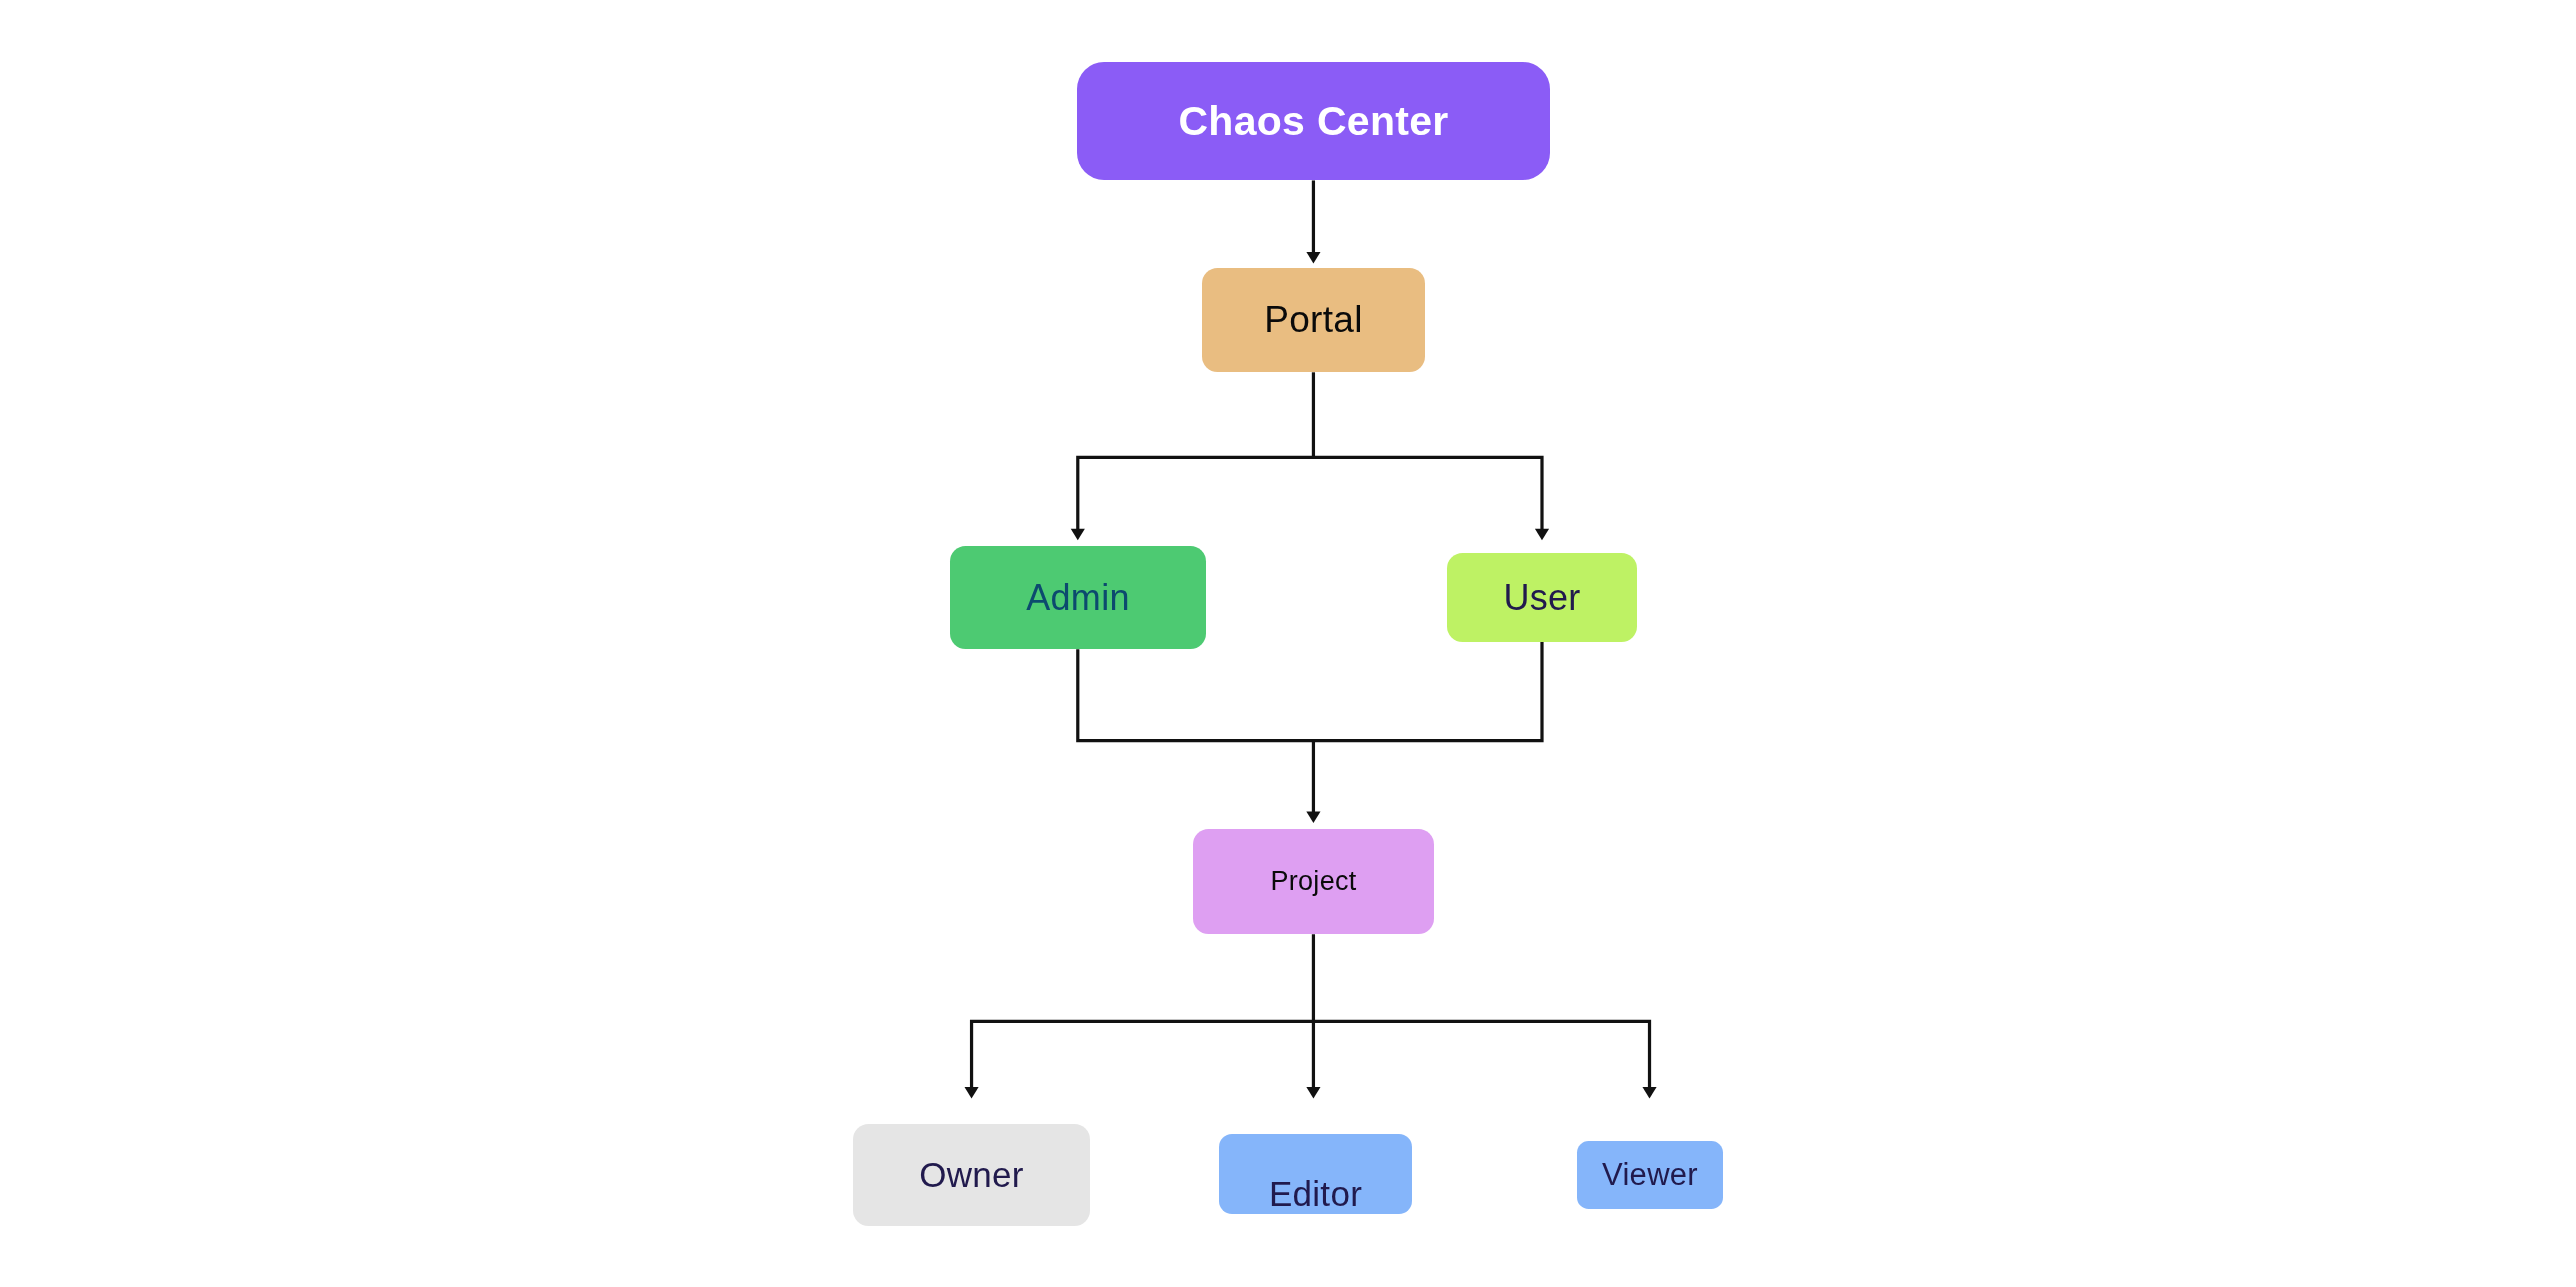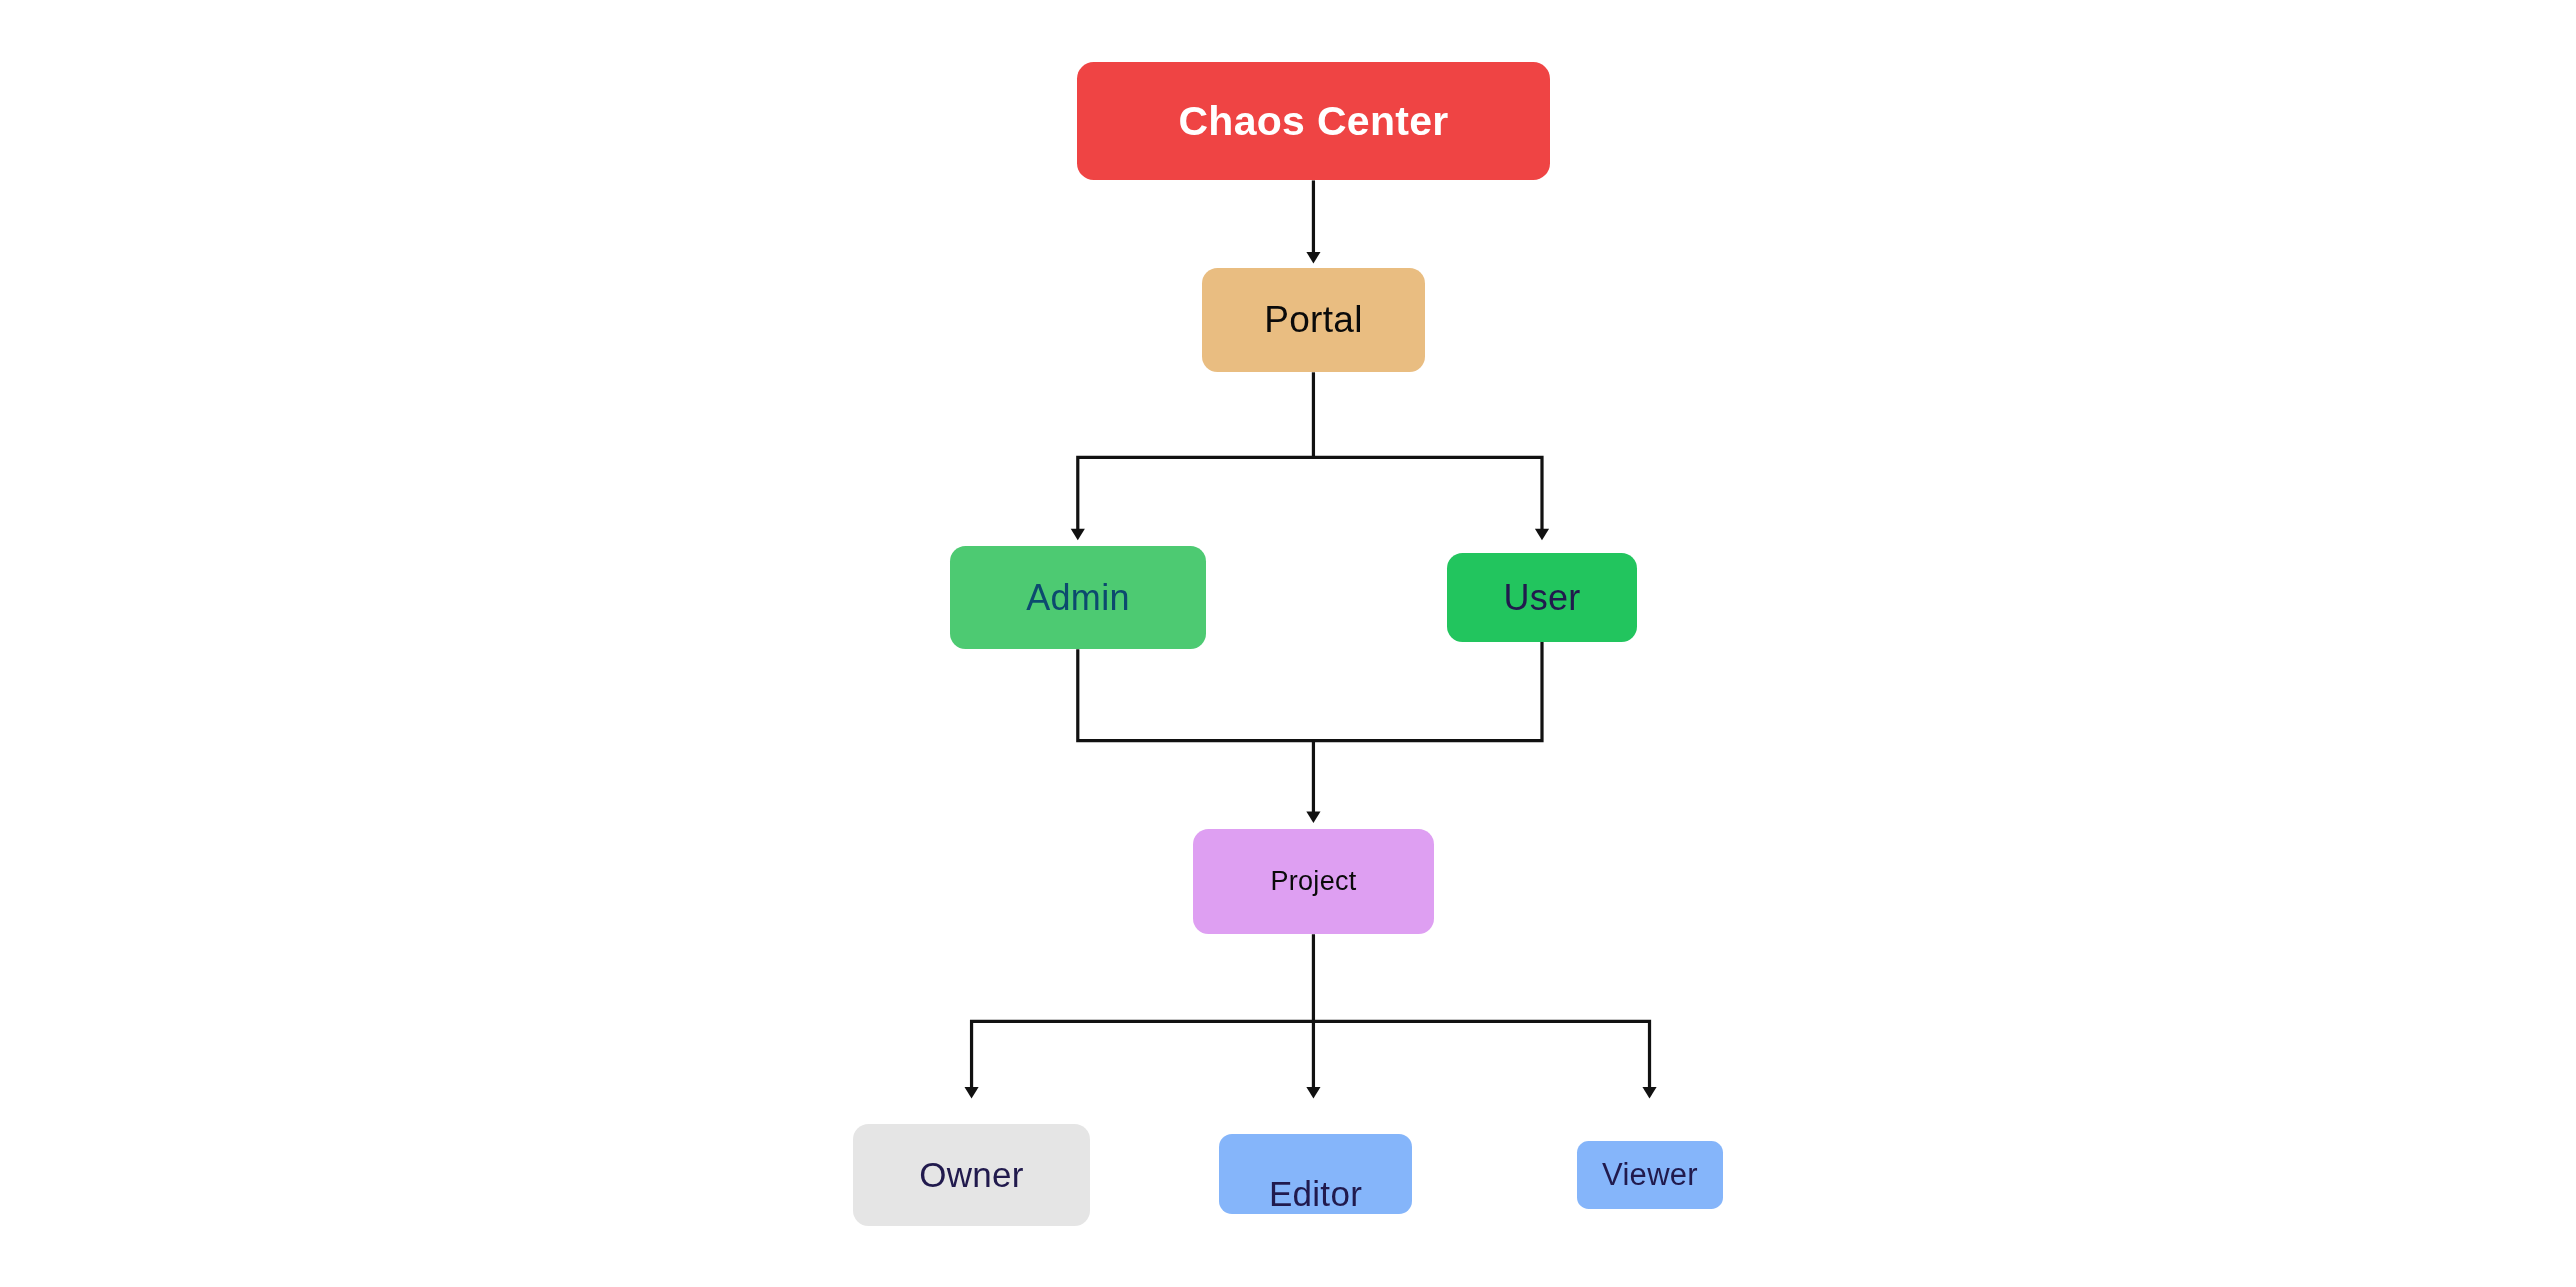--- a/index.html
+++ b/index.html
@@ -67,33 +67,33 @@
       <polygon points="2040,409 2029,391 2051,391"></polygon>
       <polygon points="1674,839 1663,821 1685,821"></polygon>
       <polygon points="2395,839 2384,821 2406,821"></polygon>
       <polygon points="2040,1278 2029,1260 2051,1260"></polygon>
       <polygon points="1509,1706 1498,1688 1520,1688"></polygon>
       <polygon points="2040,1706 2029,1688 2051,1688"></polygon>
       <polygon points="2562,1706 2551,1688 2573,1688"></polygon>
     </g>
   </svg>
 
-  <div class="node n-cc" style="background-color: #ef4444; color: rgb(255, 255, 255);">
+  <div class="node n-cc" style="background-color: #8b5cf6; color: rgb(255, 255, 255); border-radius: 27px;">
     <span>Chaos Center</span>
   </div>
 
   <div class="node n-portal" style="background-color: rgb(233, 189, 129); color: rgb(10, 10, 10);">
     <span>Portal</span>
   </div>
 
   <div class="node n-admin" style="background-color: rgb(77, 202, 114); color: #0c4a6e;">
     <span>Admin</span>
   </div>
 
-  <div class="node n-user" style="background-color: #22c55e; color: rgb(33, 26, 77);">
+  <div class="node n-user" style="background-color: #bef264; color: rgb(33, 26, 77);">
     <span>User</span>
   </div>
 
   <div class="node n-project" style="background-color: rgb(222, 159, 242); color: rgb(10, 10, 10);">
     <span>Project</span>
   </div>
 
   <div class="node n-owner" style="background-color: #e5e5e5; color: rgb(33, 26, 77);">
     <span>Owner</span>
   </div>

